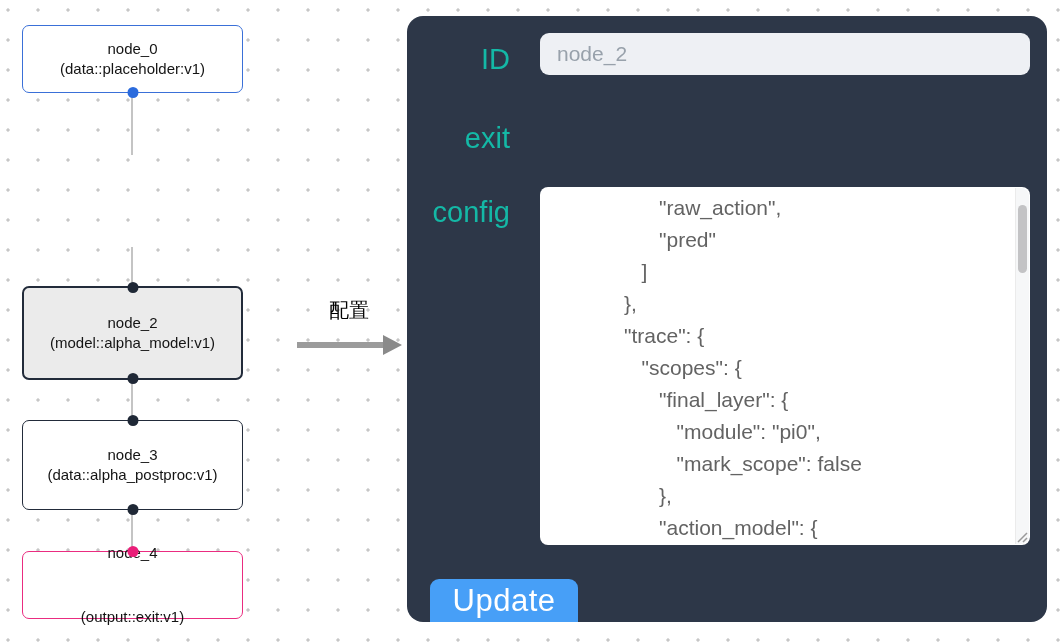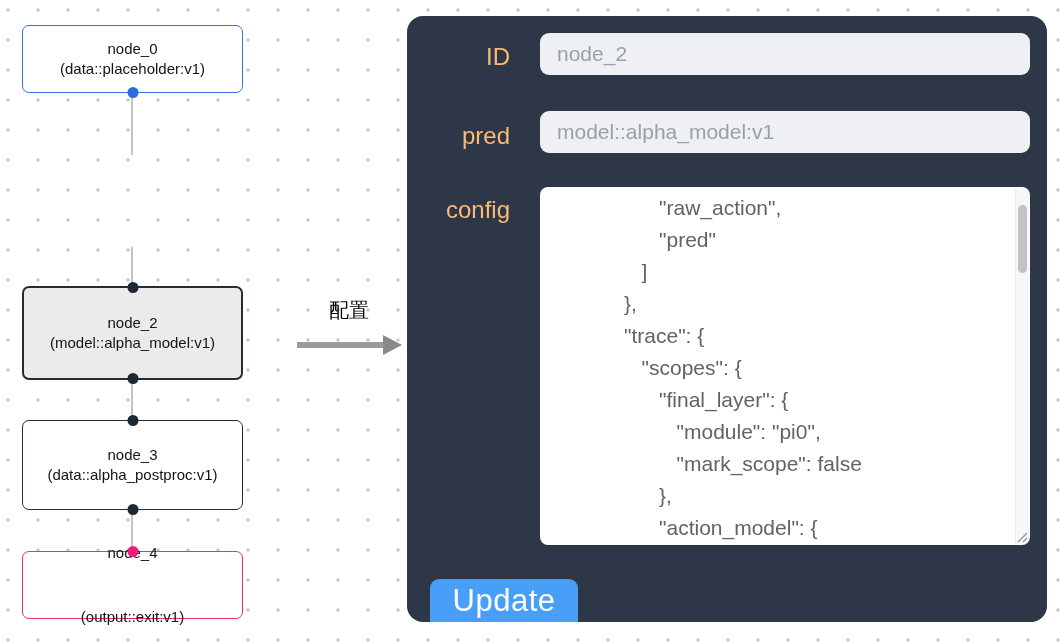--- a/index.html
+++ b/index.html
@@ -44,21 +44,21 @@
   .transfer-label { font-size:20px; color:#000; line-height:36px; font-weight:400; }
   .transfer-arrow { display:block; margin:6px auto 0 auto; }
 
   
   .panel {
     position:absolute; left:407px; top:16px; width:640px; height:606px;
     background:#2d3748; border-radius:16px; overflow:hidden;
   }
   .lbl {
     position:absolute; left:3px; width:100px; text-align:right;
-    font-size:24px; color:#fdba74;
+    font-size:29px; color:#14b8a6;
   }
   .lbl-id { top:27px; } .lbl-type { top:106px; } .lbl-config { top:180px; }
   .inp {
     position:absolute; left:133px; width:490px; height:42px;
     background:#eef0f4; border:none; outline:none; border-radius:9px;
     font-size:21px; color:#98a1ab; padding:0 17px;
     font-family:"Liberation Sans", sans-serif;
   }
   .inp-id { top:17px; } .inp-type { top:95px; }
   .ta-wrap {
@@ -130,22 +130,21 @@
     <rect x="2" y="8" width="88" height="6" fill="#9b9b9b"></rect>
     <polygon points="88,1 107,11 88,21" fill="#8a8a8a"></polygon>
   </svg>
 </div>
 
 <div class="panel">
 
   <div class="lbl lbl-id">ID</div>
   <input class="inp inp-id" type="text" value="node_2" style="">
 
-  <div class="lbl lbl-type">pred</div>
-  <input class="inp inp-type" type="text" value="model::alpha_model:v1" style="">
+  <div class="lbl lbl-type">exit</div>
 
   <div class="lbl lbl-config">config</div>
   <div class="ta-wrap">
     <pre class="ta-pre">                  "raw_action",
                   "pred"
                ]
             },
             "trace": {
                "scopes": {
                   "final_layer": {

